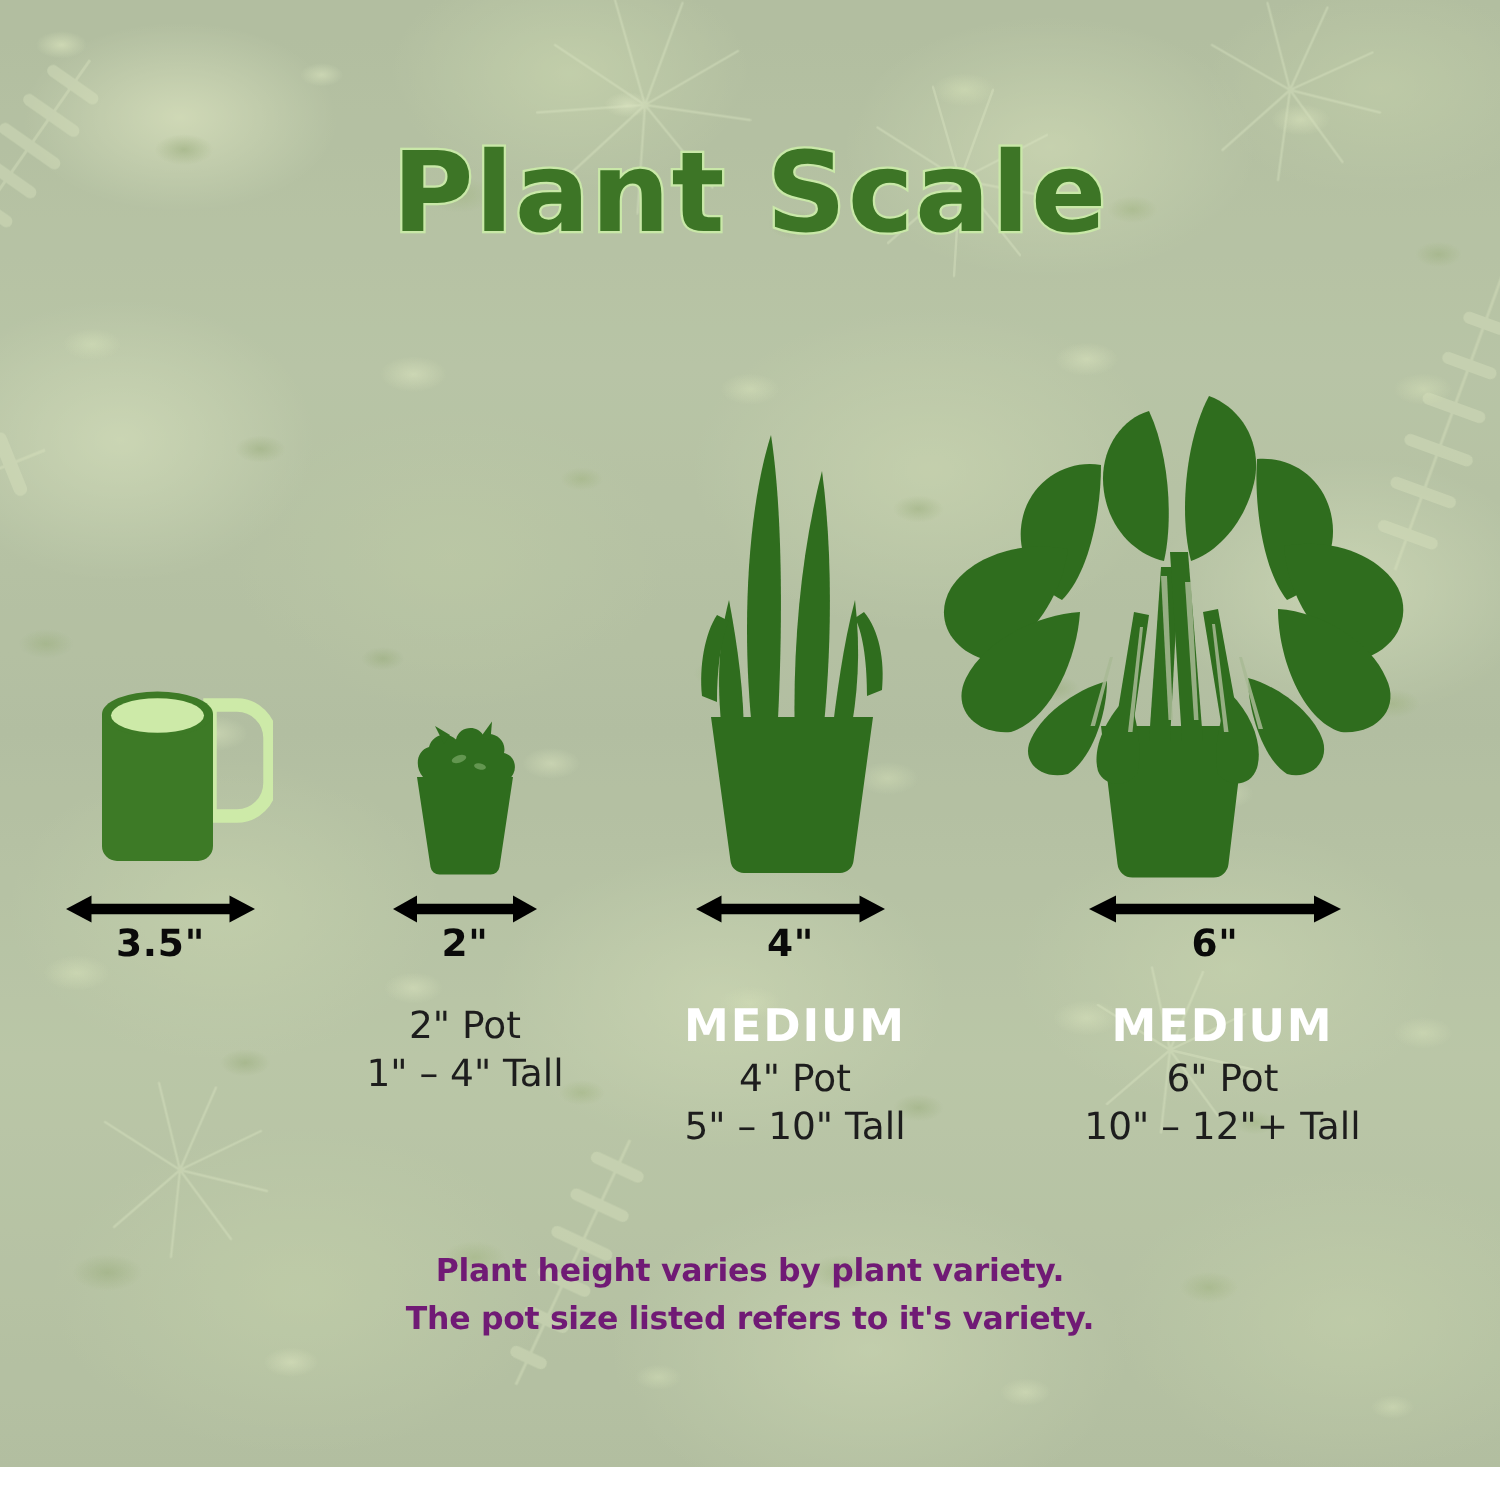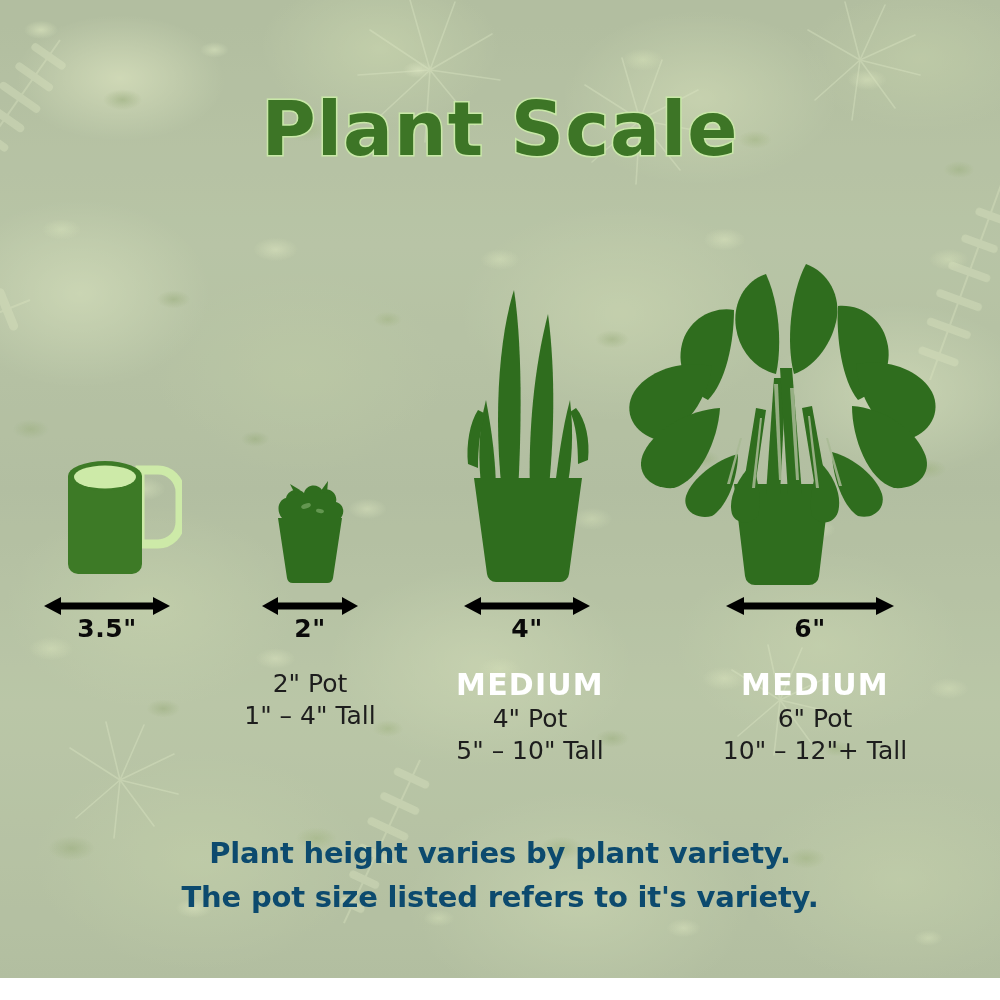--- a/index.html
+++ b/index.html
@@ -157,23 +157,23 @@
 
   
   .footer {
     position: absolute;
     left: 0;
     top: 832px;
     width: 1000px;
     text-align: center;
   }
   .footer-line {
-    font-size: 29px;
+    font-size: 21px;
     font-weight: bold;
-    color: #0c4a6e;
+    color: #701a75;
     font-family: "DejaVu Sans", sans-serif;
     line-height: 1.5;
     letter-spacing: -.2px;
   }
 </style>
 </head>
 <body>
 
 <div class="canvas">
 

